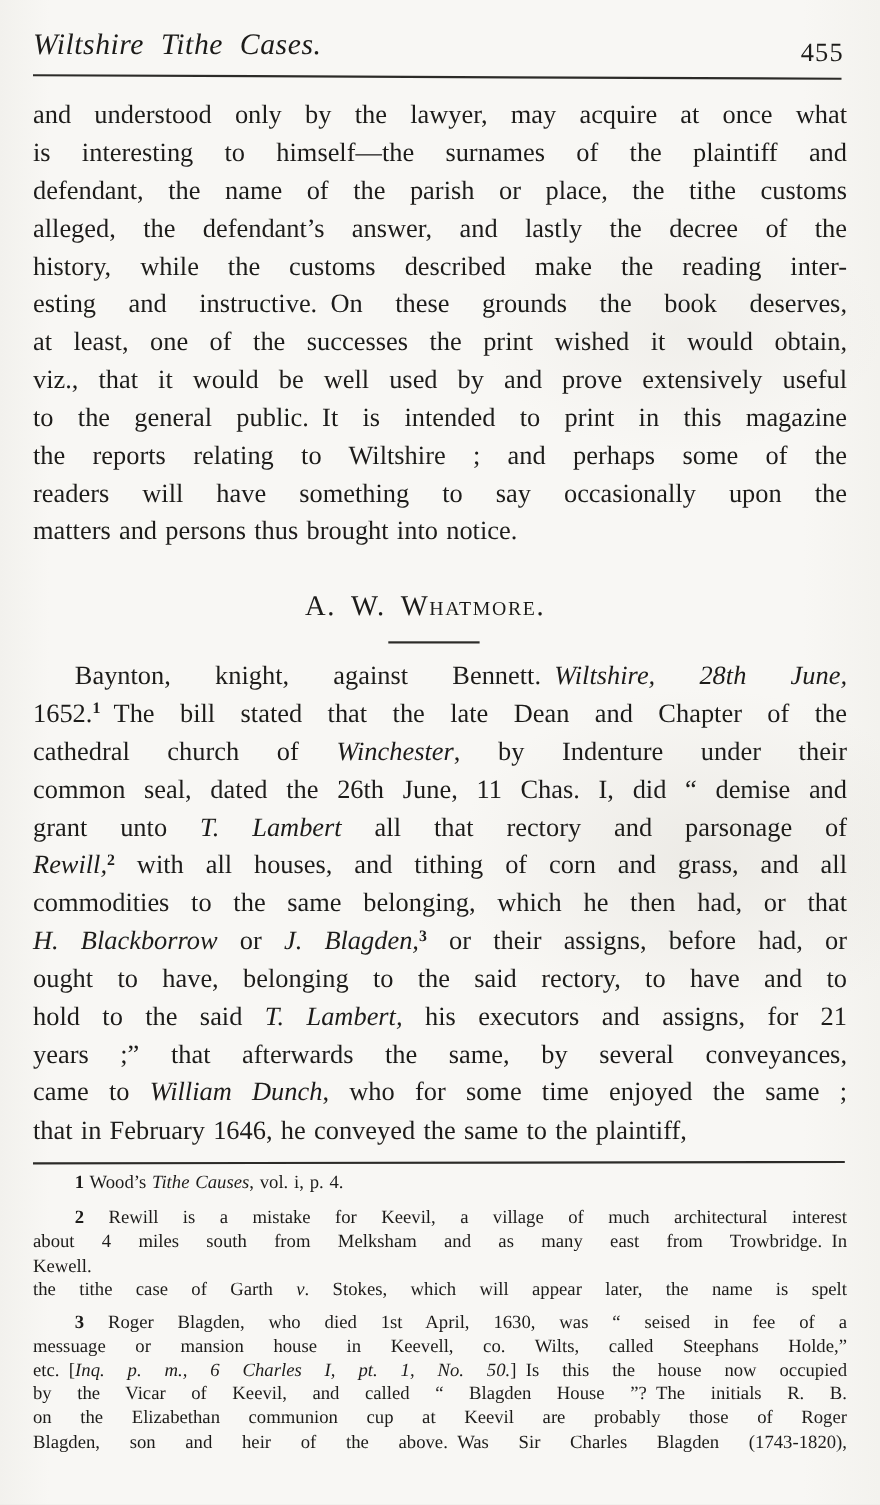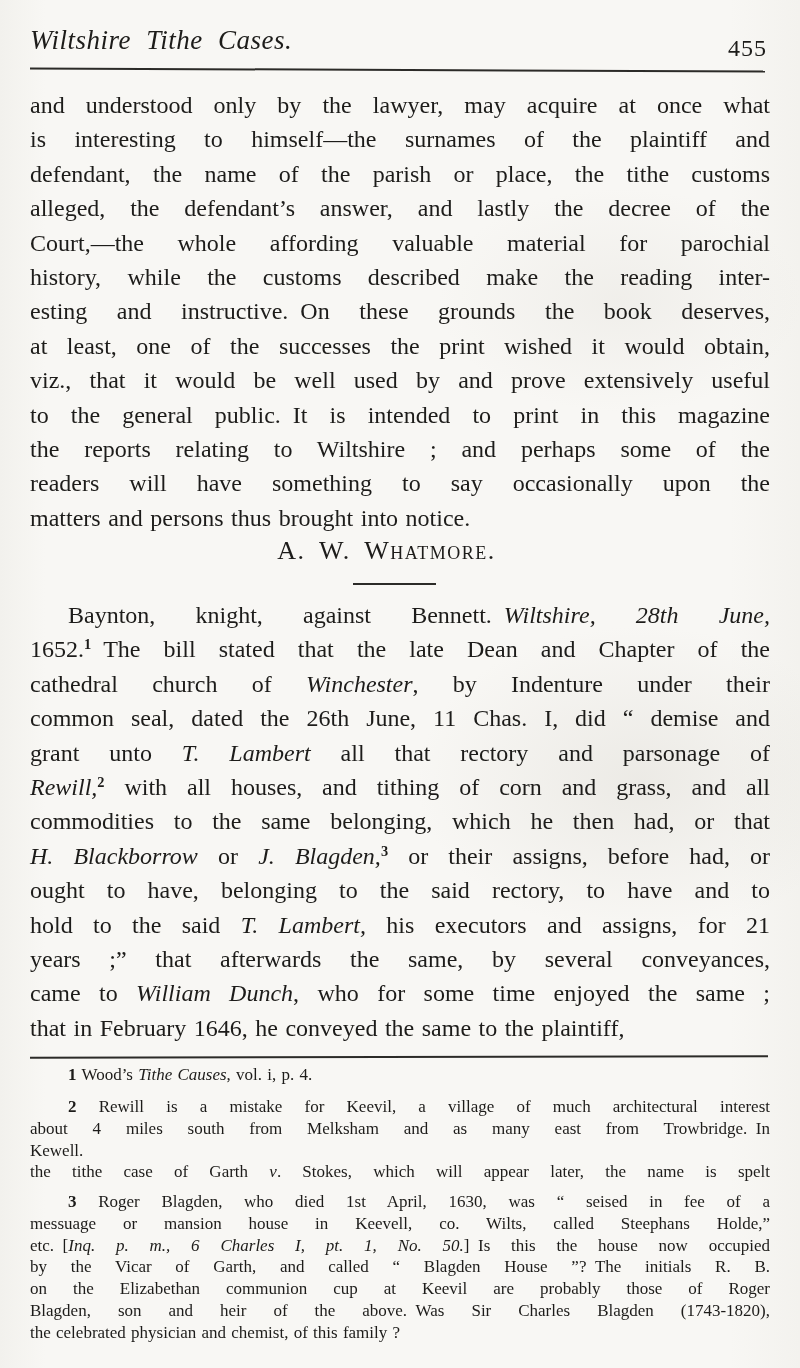--- a/index.html
+++ b/index.html
@@ -58,21 +58,20 @@
 
   <div class="page-number">455</div>
 
   <div class="rule rule-top"></div>
 
   <div class="para body para1">
       <div class="tline"><span>and understood only by the lawyer, may acquire at once what</span></div>
       <div class="tline"><span>is interesting to himself—the surnames of the plaintiff and</span></div>
       <div class="tline"><span>defendant, the name of the parish or place, the tithe customs</span></div>
       <div class="tline"><span>alleged, the defendant’s answer, and lastly the decree of the</span></div>
-      <div class="tline"><span>Court,—the whole affording valuable material for parochial</span></div>
       <div class="tline"><span>history, while the customs described make the reading inter-</span></div>
       <div class="tline"><span>esting and instructive. On these grounds the book deserves,</span></div>
       <div class="tline"><span>at least, one of the successes the print wished it would obtain,</span></div>
       <div class="tline"><span>viz., that it would be well used by and prove extensively useful</span></div>
       <div class="tline"><span>to the general public. It is intended to print in this magazine</span></div>
       <div class="tline"><span>the reports relating to Wiltshire ; and perhaps some of the</span></div>
       <div class="tline"><span>readers will have something to say occasionally upon the</span></div>
       <div class="tline last"><span>matters and persons thus brought into notice.</span></div>
     </div>
 
@@ -106,19 +105,18 @@
       <div class="tline ind"><span class="s-b">2</span><span> Rewill is a mistake for Keevil, a village of much architectural interest</span></div>
       <div class="tline"><span>about 4 miles south from Melksham and as many east from Trowbridge. In</span></div>
       <div class="tline last"><span>Kewell.</span></div>
       <div class="tline"><span>the tithe case of Garth </span><span class="s-i">v</span><span>. Stokes, which will appear later, the name is spelt</span></div>
     </div>
 
   <div class="para fn fn3">
       <div class="tline ind"><span class="s-b">3</span><span> Roger Blagden, who died 1st April, 1630, was “ seised in fee of a</span></div>
       <div class="tline"><span>messuage or mansion house in Keevell, co. Wilts, called Steephans Holde,”</span></div>
       <div class="tline"><span>etc. [</span><span class="s-i">Inq. p. m., 6 Charles I, pt. 1, No. 50.</span><span>] Is this the house now occupied</span></div>
-      <div class="tline"><span>by the Vicar of Garth, and called “ Blagden House ”? The initials R. B.</span></div>
+      <div class="tline"><span>by the Vicar of Keevil, and called “ Blagden House ”? The initials R. B.</span></div>
       <div class="tline"><span>on the Elizabethan communion cup at Keevil are probably those of Roger</span></div>
       <div class="tline"><span>Blagden, son and heir of the above. Was Sir Charles Blagden (1743-1820),</span></div>
-      <div class="tline last"><span>the celebrated physician and chemist, of this family ?</span></div>
     </div>
 
 </div>
 
 </body></html>

